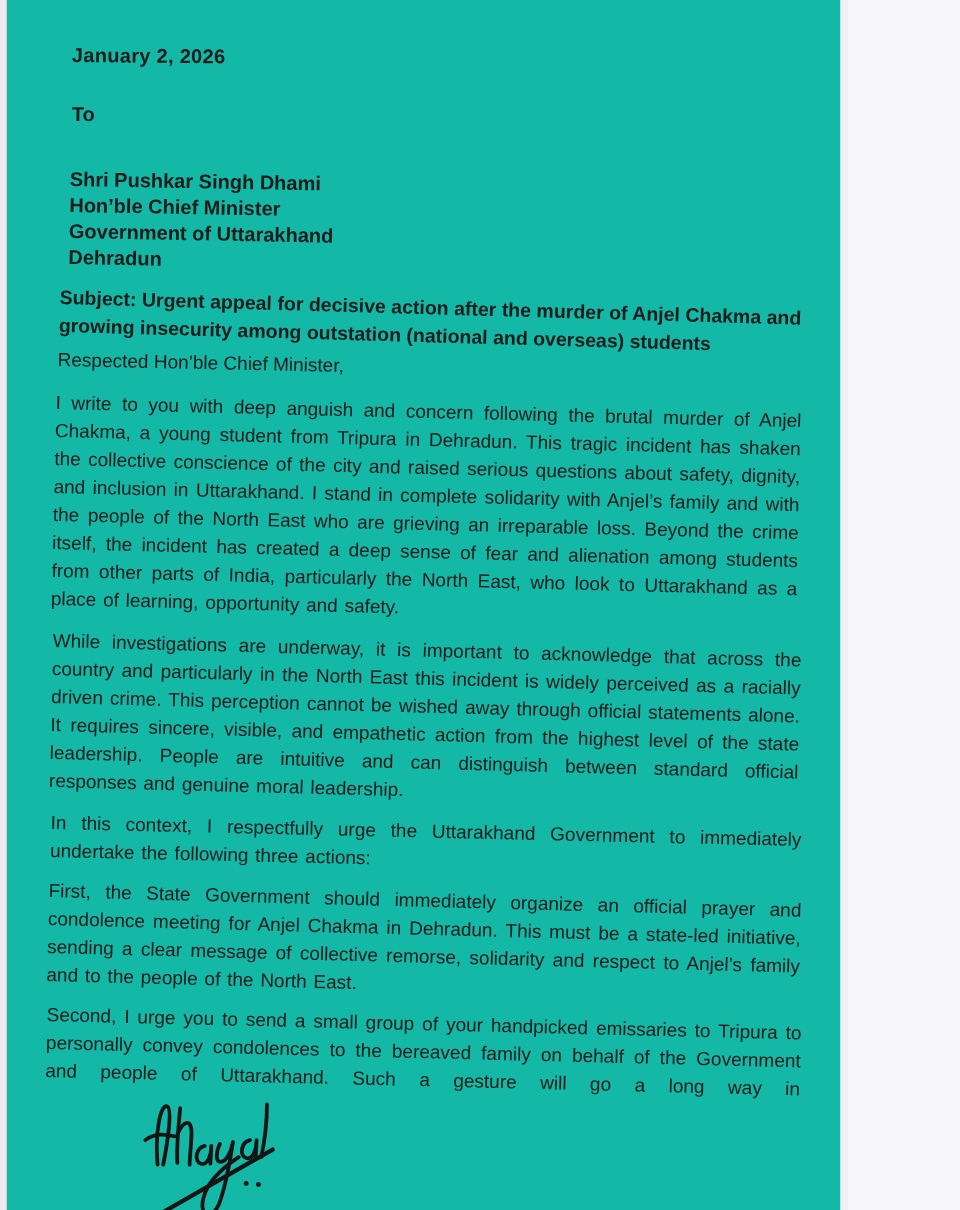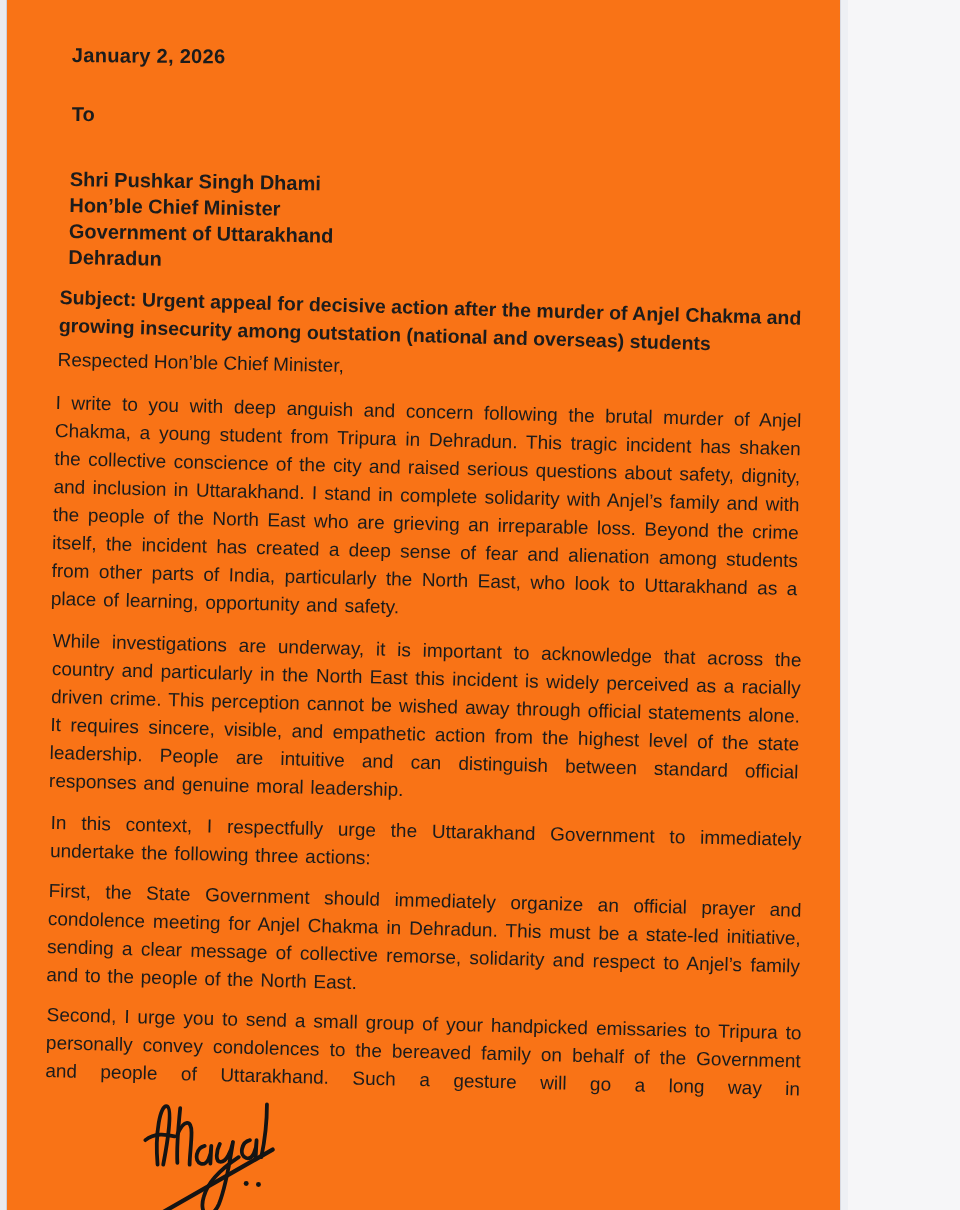--- a/index.html
+++ b/index.html
@@ -8,21 +8,21 @@
     width: 960px;
     height: 1210px;
     overflow: hidden;
     background: #f6f6f8;
     font-family: "Liberation Sans", "DejaVu Sans", sans-serif;
   }
   .page {
     position: relative;
     width: 848px;
     height: 1210px;
-    background: #f97316;
+    background: #14b8a6;
     color: #1c1c1c;
     box-sizing: border-box;
   }
   .edge-left {
     position: absolute;
     left: 0; top: 0; bottom: 0;
     width: 6px;
     background: #eaeaf0;
     border-right: 1px solid #cfcfda;
   }

